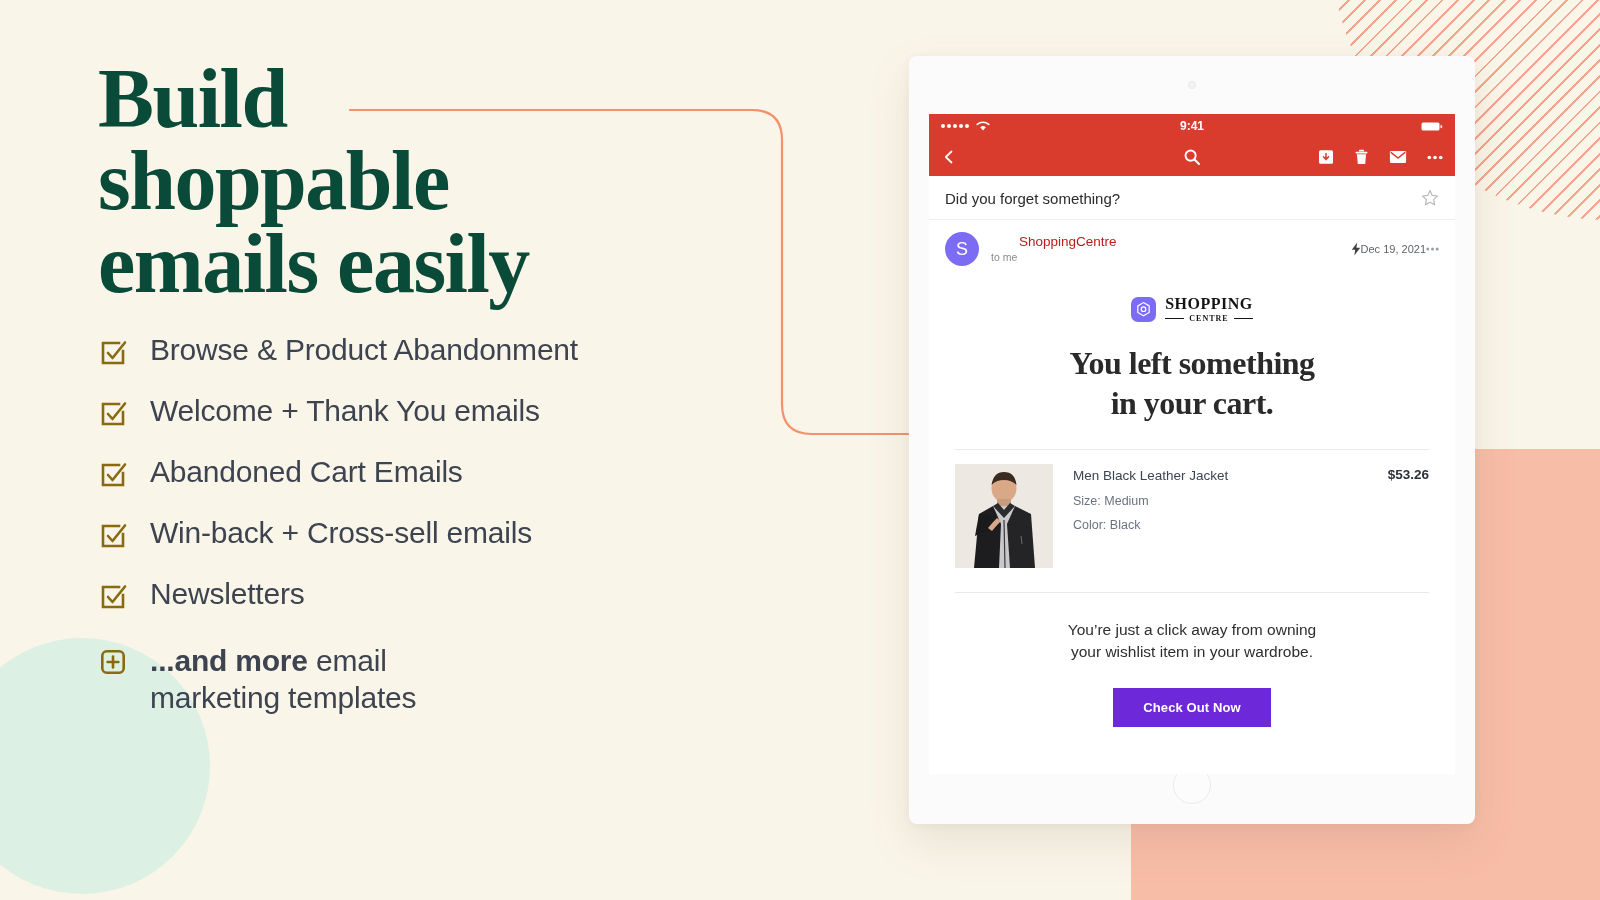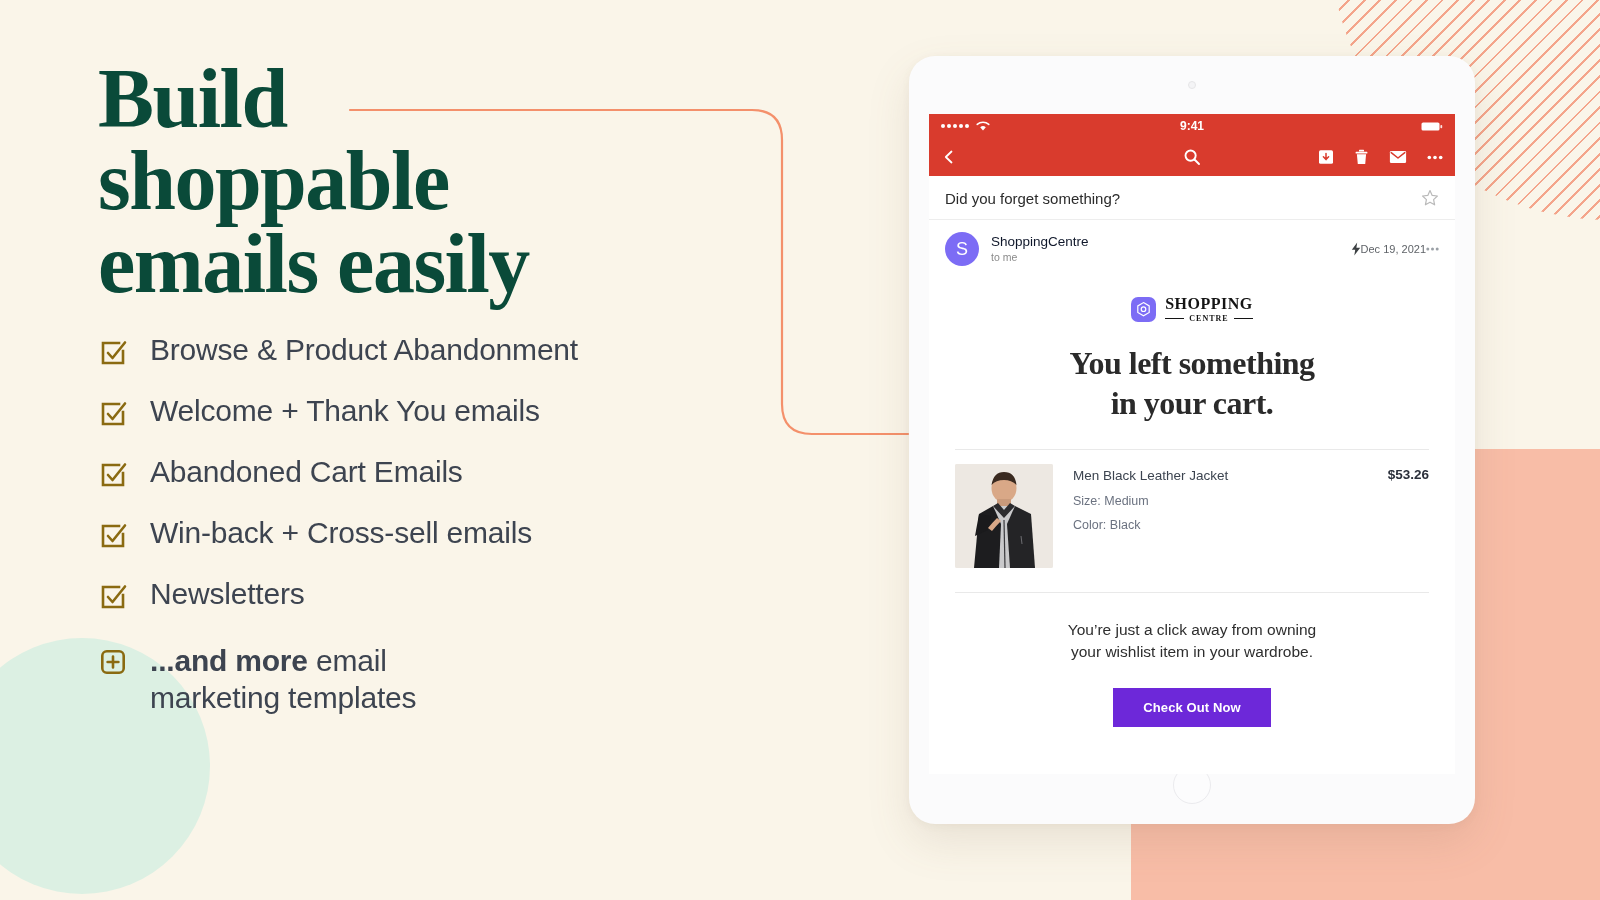--- a/index.html
+++ b/index.html
@@ -74,21 +74,21 @@
 
   #more-row { margin-top:26px; align-items:flex-start; }
   #more-row .feature-label { line-height:1.25; }
   .more-strong { font-weight:bold; color:#3D4450; }
 
   
   #tablet {
     position:absolute; left:909px; top:56px;
     width:566px; height:768px;
     background:#FBFBFC;
-    border-radius:26px;
+    border-radius:8px;
     box-shadow:0 18px 44px rgba(120,100,80,0.13), 0 2px 8px rgba(120,100,80,0.06);
   }
   #camera-dot {
     position:absolute; left:50%; top:25px;
     transform:translateX(-50%);
     width:8px; height:8px; border-radius:50%;
     border:1px solid #E6E6E8;
     background:#F4F4F6;
   }
   #home-button {
@@ -143,21 +143,21 @@
     display:flex; align-items:center;
     padding:12px 16px 10px 16px;
   }
   #avatar {
     width:34px; height:34px; border-radius:50%;
     background:#7C6CF5; color:#fff;
     display:flex; align-items:center; justify-content:center;
     font-size:18px; flex:0 0 auto;
   }
   #sender-meta { margin-left:12px; flex:1; }
-  #sender-name { font-size:13.5px; color:#0f172a; line-height:1.25; }
+  #sender-name { font-size:13.5px; color:#b91c1c; line-height:1.25;margin-left:28px; }
   #sender-to { font-size:10.5px; color:#8A8A8A; line-height:1.3; }
   #sender-right { display:flex; align-items:center; color:#5F6368; font-size:11px; }
 
   
   #email-body { padding:14px 26px 0 26px; }
   #brand-lockup {
     display:flex; align-items:center; justify-content:center;
     gap:9px; margin-top:6px;
   }
   #brand-mark {

